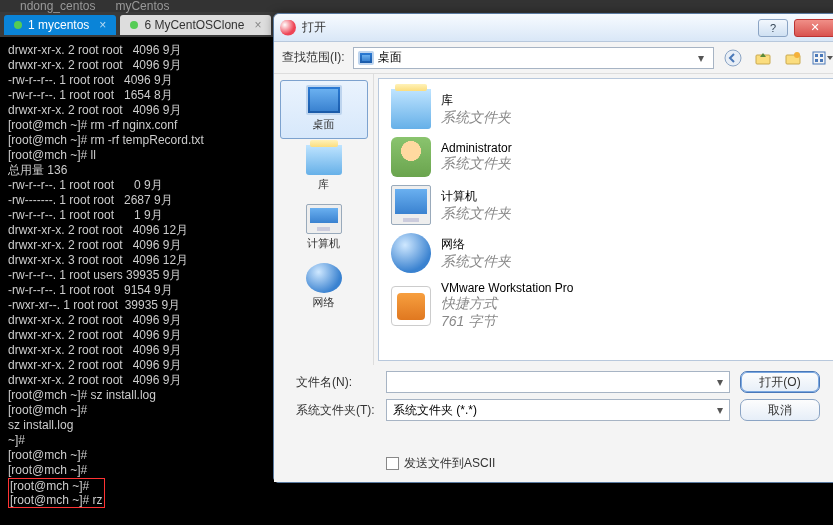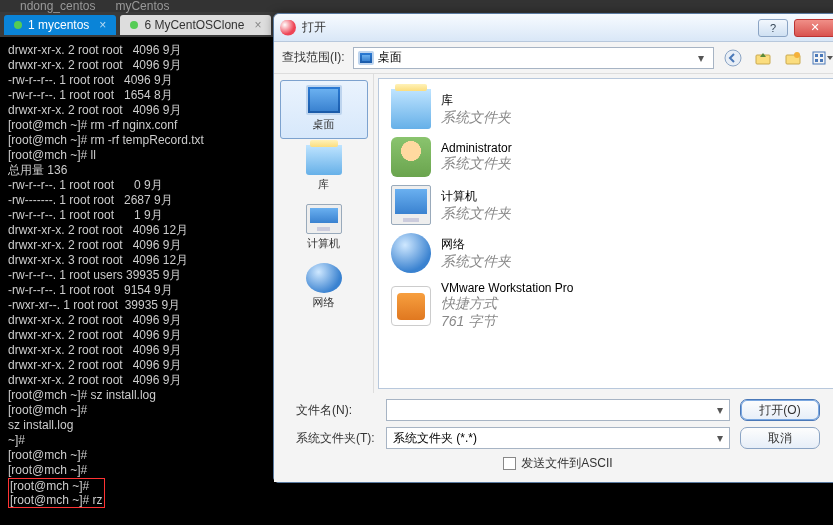--- a/index.html
+++ b/index.html
@@ -45,21 +45,21 @@
 .file-icon { width: 40px; height: 40px; flex-shrink: 0; }
 .file-text .name { color: #000; font-size: 12px; }
 .file-text .sub { color: #888; font-size: 14px; font-style: italic; }
 
 .bottom { padding: 6px 22px 10px; display: grid; grid-template-columns: 80px 1fr 80px; gap: 6px 10px; align-items:center; background:#f4f4f4; }
 .field-label { text-align: left; color:#333; }
 .combo { height: 22px; border: 1px solid #a7b4c4; background: #fff; display:flex; align-items:center; padding: 0 6px; }
 .combo .drop { margin-left:auto; color:#555; }
 .btn { height: 22px; border: 1px solid #8ba4c4; background: linear-gradient(#fdfdfd,#e6eef8); border-radius:7px; display:flex; align-items:center; justify-content:center; color:#333; cursor:pointer; }
 .btn.default { border-color:#4a78b8; box-shadow: 0 0 0 1px #7aa7e0 inset; }
-.check-row { grid-column: 2 / 3; display:flex; align-items:center; gap:5px; color:#333; justify-content:center;}
+.check-row { grid-column: 2 / 3; display:flex; align-items:center; gap:5px; color:#333; justify-content:flex-start;margin-top:28px;}
 .checkbox { width:13px; height:13px; border:1px solid #888; background:#fff; }
 .ic-desktop { background: linear-gradient(#2a7ad4,#1a5aa8); border: 2px solid #bdd4ee; border-radius:2px; position:relative; }
 .ic-desktop::after { content:""; position:absolute; inset:2px; background:linear-gradient(#6ab0f0,#3a82d0);}
 .ic-computer { background:#eee; border:1px solid #9ab; border-radius:2px; position:relative; }
 .ic-computer::after{content:"";position:absolute;top:3px;left:3px;right:3px;bottom:10px;background:linear-gradient(#6ab0f0,#3a82d0);}
 .ic-computer::before{content:"";position:absolute;bottom:2px;left:30%;right:30%;height:4px;background:#ccd;}
 .ic-globe { background: radial-gradient(circle at 35% 30%, #cfe8ff, #3a82d0 70%); border-radius:50%; }
 .ic-user { background: radial-gradient(circle at 50% 35%, #ffd9a0 30%, transparent 31%), linear-gradient(#8ac46e,#6aa44e); border-radius: 6px; }
 .ic-vm { background:#fff; border:1px solid #ccc; border-radius:4px; position:relative; }
 .ic-vm::after{content:"";position:absolute;top:6px;left:5px;right:5px;bottom:5px;background:linear-gradient(#f79f3f,#e07820);border-radius:4px;}

